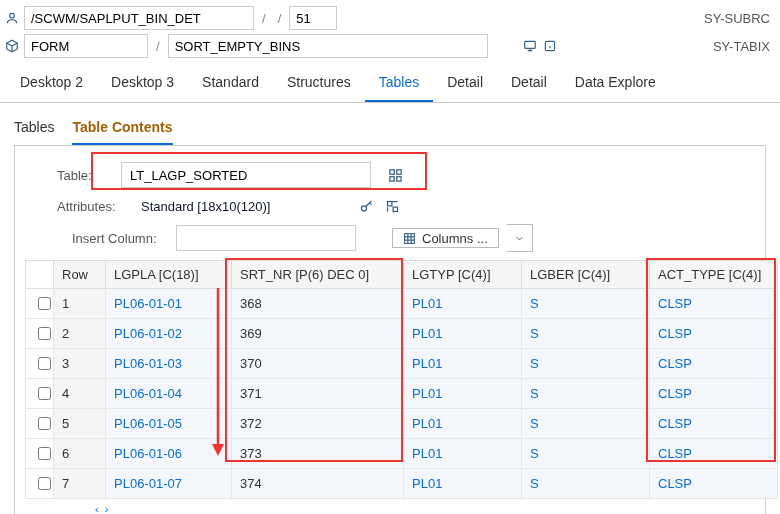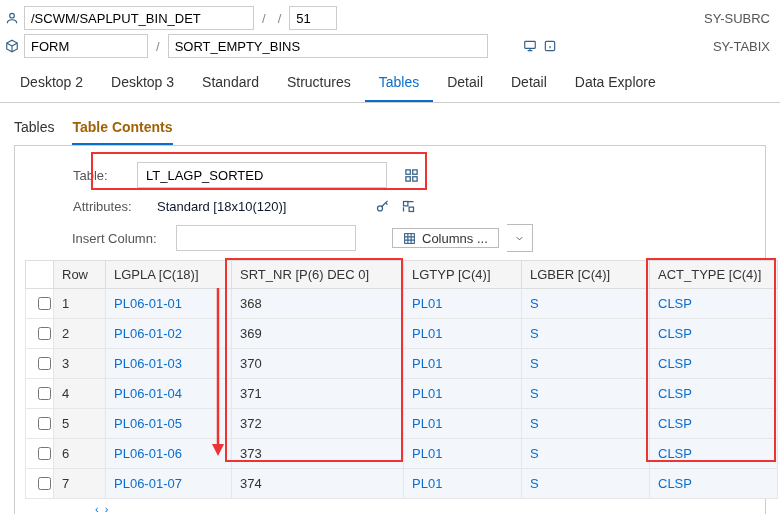--- a/index.html
+++ b/index.html
@@ -15,21 +15,21 @@
   .desktop-tabs { border-bottom: 1px solid #ccc; padding: 0 6px; display: flex; gap: 0; }
   .desktop-tab { padding: 10px 14px; font-size: 14px; color: #333; cursor: pointer; border-bottom: 2px solid transparent; }
   .desktop-tab.active { color: #0a6ed1; border-bottom: 2px solid #0a6ed1; }
 
   .sub-tabs { padding: 10px 14px 0 14px; display: flex; gap: 18px; }
   .sub-tab { padding: 6px 0 8px 0; color: #333; cursor: pointer; border-bottom: 2px solid transparent; font-size: 14px; }
   .sub-tab.active { color: #a16207; border-bottom: 2px solid #0a6ed1; font-weight: bold; }
 
   .content-frame { margin: 0 14px 14px 14px; border: 1px solid #ccc; padding: 16px 10px 0 10px; }
 
-  .field-row { display: flex; align-items: center; gap: 8px; margin-bottom: 10px; margin-left: 48px; }
+  .field-row { display: flex; align-items: center; gap: 8px; margin-bottom: 10px; margin-left: 32px; }
   .field-label { width: 100px; text-align: left; color: #555; }
   .field-value-static { color: #0f172a; text-align: center; }
   .field-input { border: 1px solid #ccc; height: 26px; padding: 3px 8px; font-size: 13px; }
   .field-icons { display: flex; gap: 10px; margin-left: 8px; color: #346187; }
 
   .red-box { border: 2px solid #e33; position: absolute; pointer-events: none; }
 
   .columns-row { display: flex; align-items: center; gap: 8px; margin: 10px 0 8px 47px; }
   .columns-btn { border: 1px solid #bbb; background: #fff; padding: 4px 10px; height: 20px; display: inline-flex; align-items: center; gap: 6px; cursor: pointer; }
   .split-chevron { border: 1px solid #bbb; border-left: none; height: 28px; width: 26px; display: inline-flex; align-items: center; justify-content: center; cursor: pointer; }

